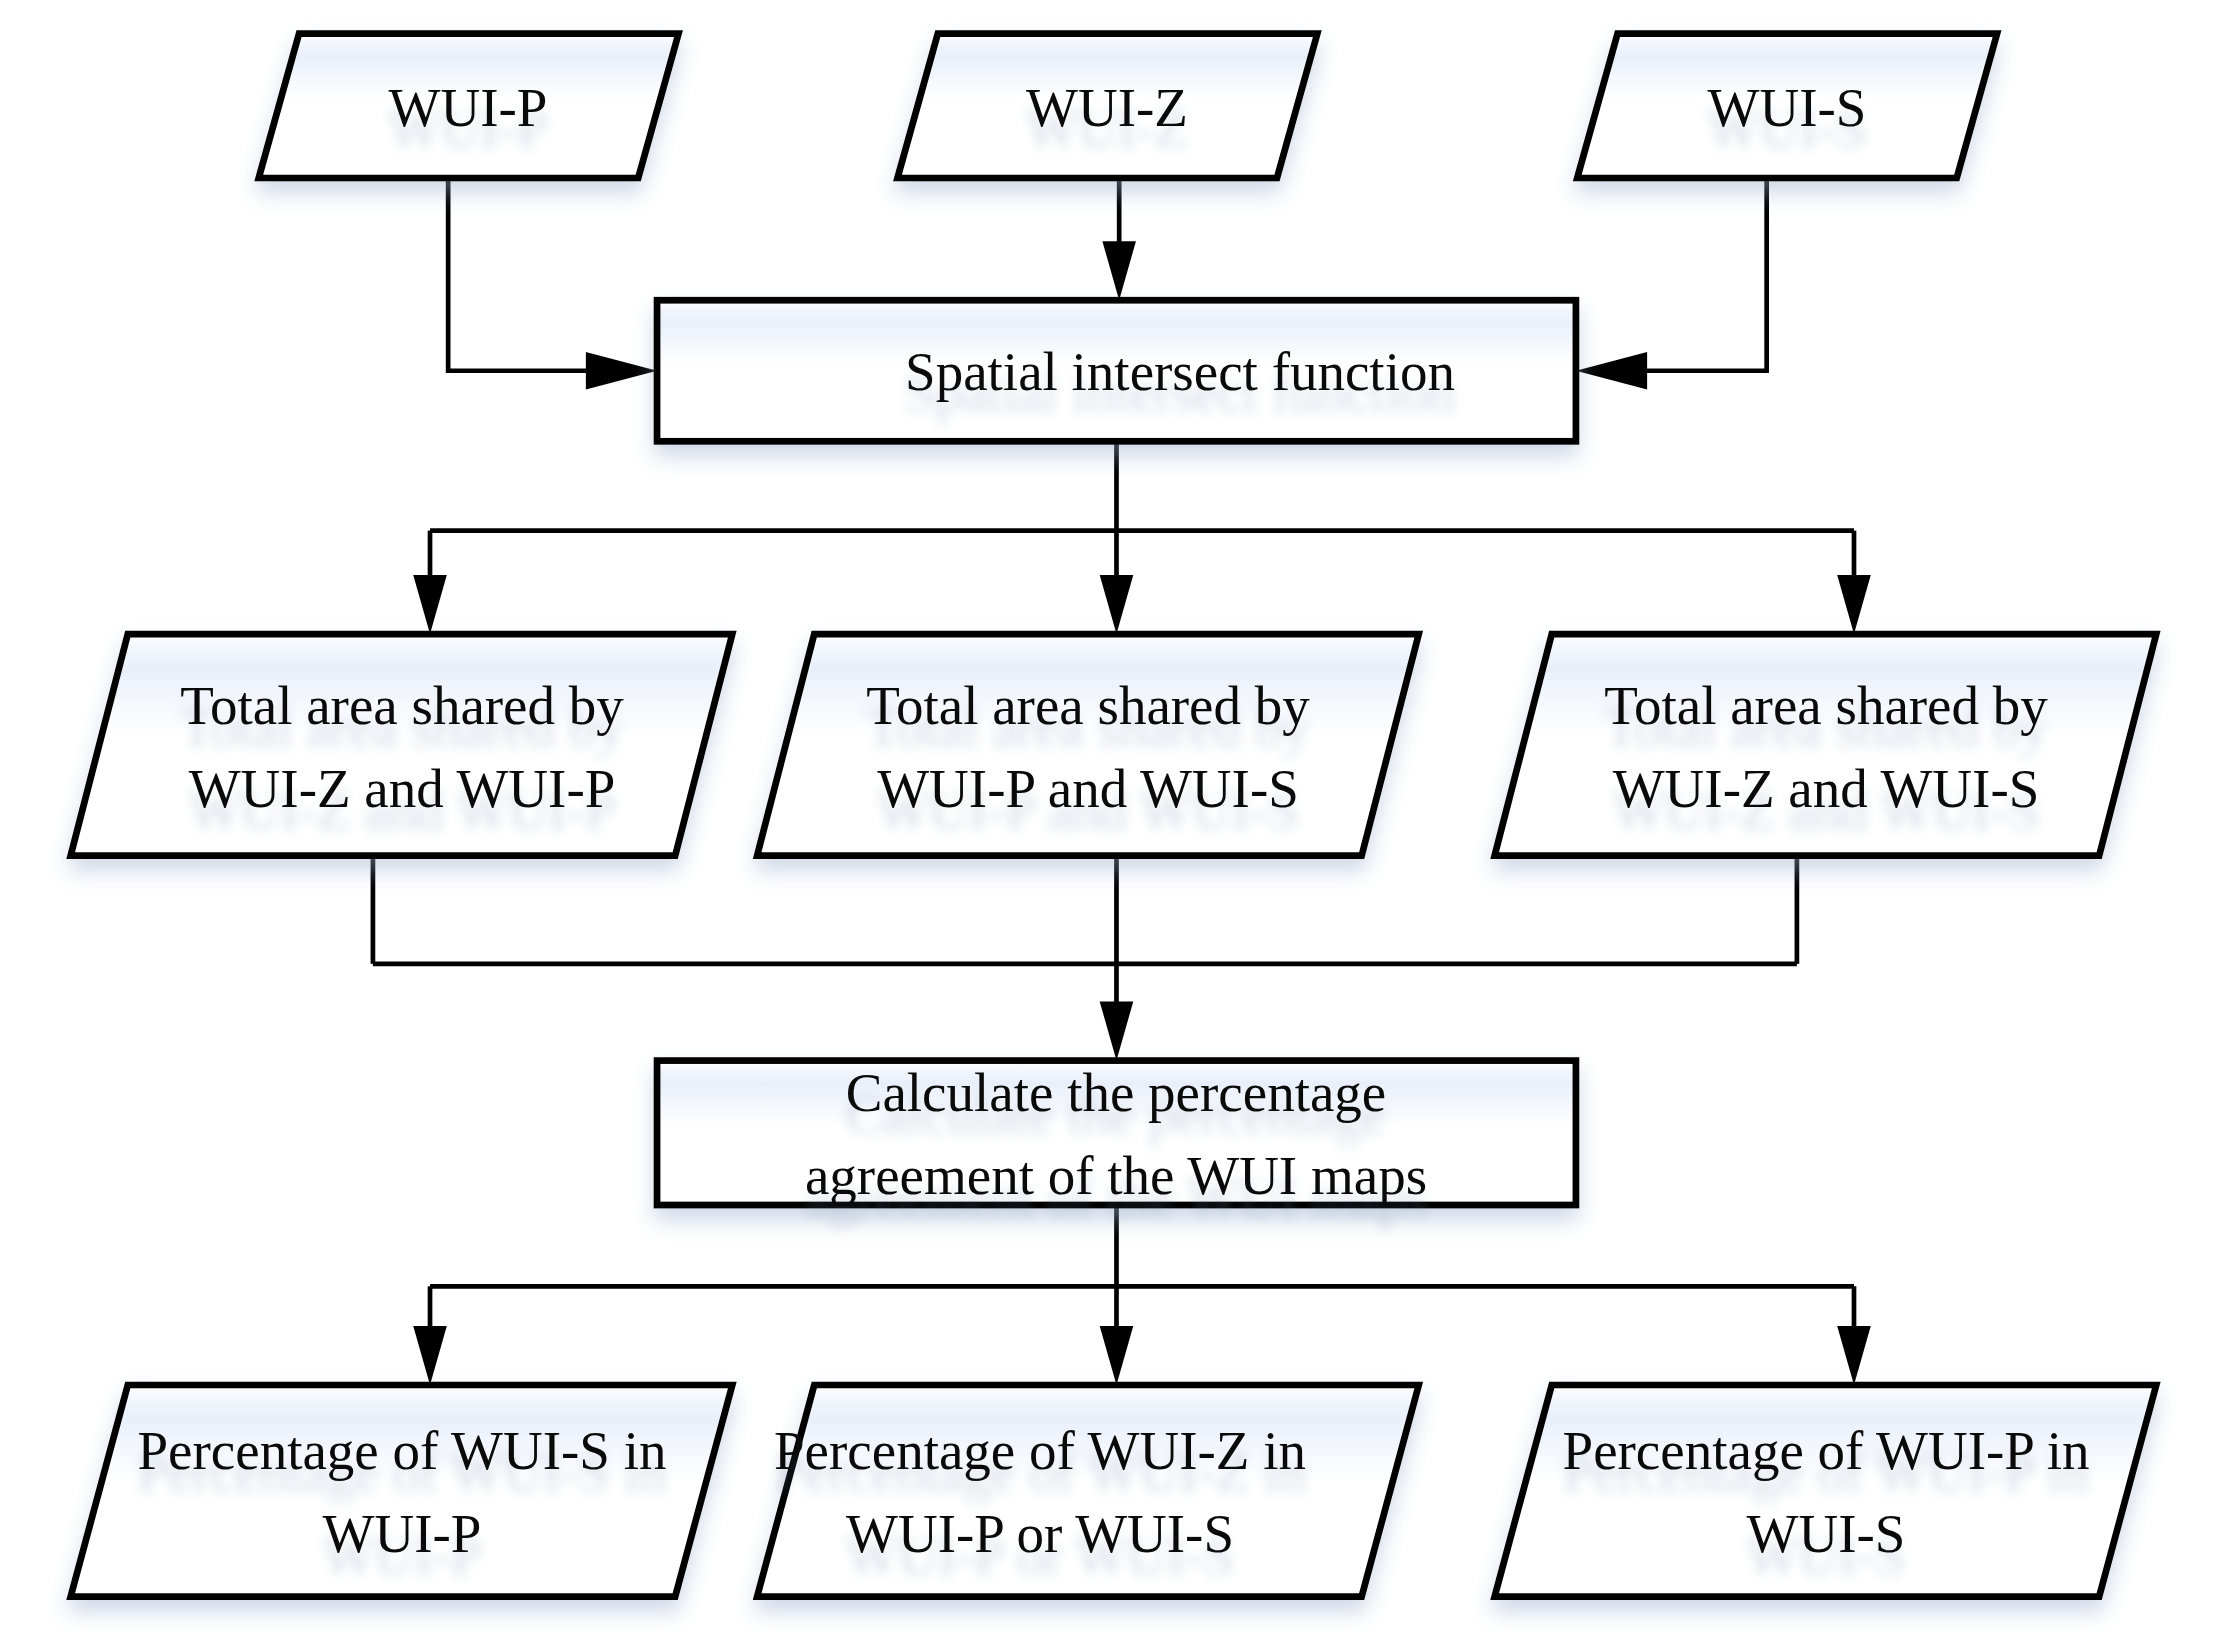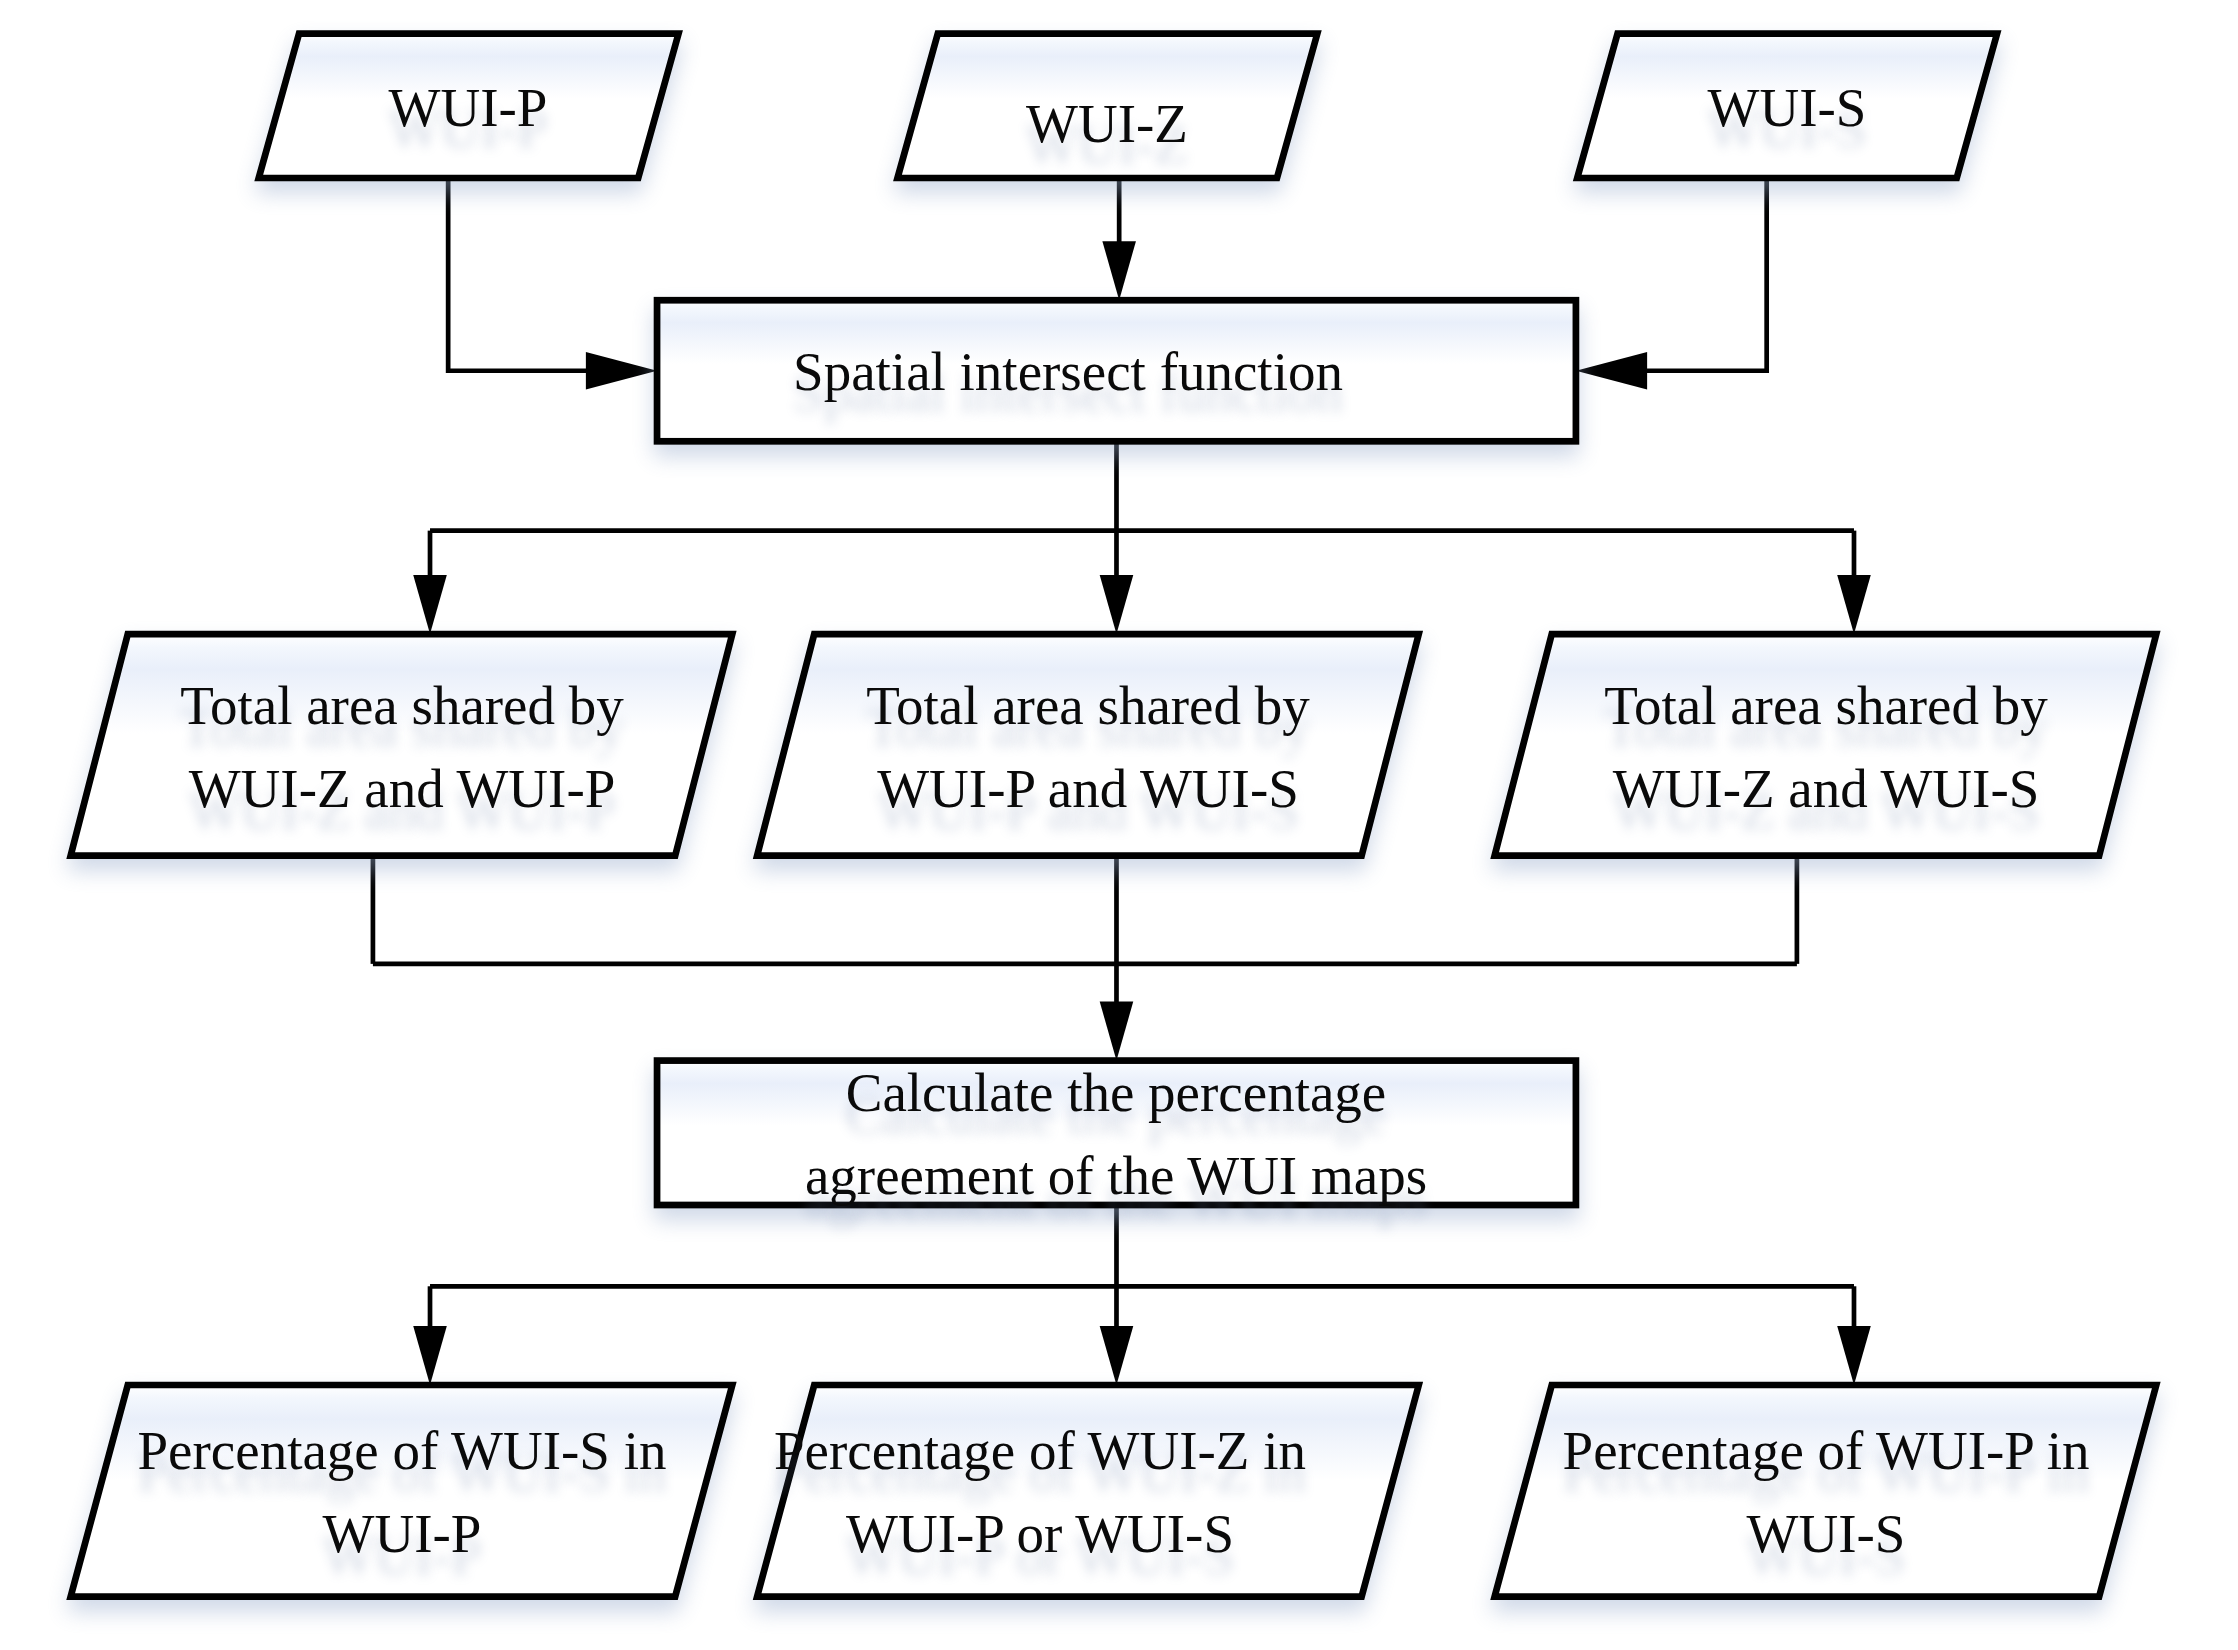--- a/index.html
+++ b/index.html
@@ -121,28 +121,28 @@
 
       <polygon class="shape" points="190,2062 1090,2062 1005,2377 105,2377"></polygon>
       <polygon class="shape" points="1212,2062 2112,2062 2027,2377 1127,2377"></polygon>
       <polygon class="shape" points="2310,2062 3210,2062 3125,2377 2225,2377"></polygon>
     </g>
   </svg>
 
   <div class="lbl" style="left:468px; top:107px;">
     <span class="ln">WUI-P</span>
   </div>
-  <div class="lbl" style="left:1107px; top:123px;">
+  <div class="lbl" style="left:1107px; top:107px;">
     <span class="ln">WUI-Z</span>
   </div>
   <div class="lbl" style="left:1787px; top:107px;">
     <span class="ln">WUI-S</span>
   </div>
 
-  <div class="lbl" style="left:1068px; top:371px;">
+  <div class="lbl" style="left:1180px; top:371px;">
     <span class="ln">Spatial intersect function</span>
   </div>
 
   <div class="lbl" style="left:402px; top:747px;">
     <span class="ln">Total area shared by</span>
     <span class="ln">WUI-Z and WUI-P</span>
   </div>
   <div class="lbl" style="left:1088px; top:747px;">
     <span class="ln">Total area shared by</span>
     <span class="ln">WUI-P and WUI-S</span>

